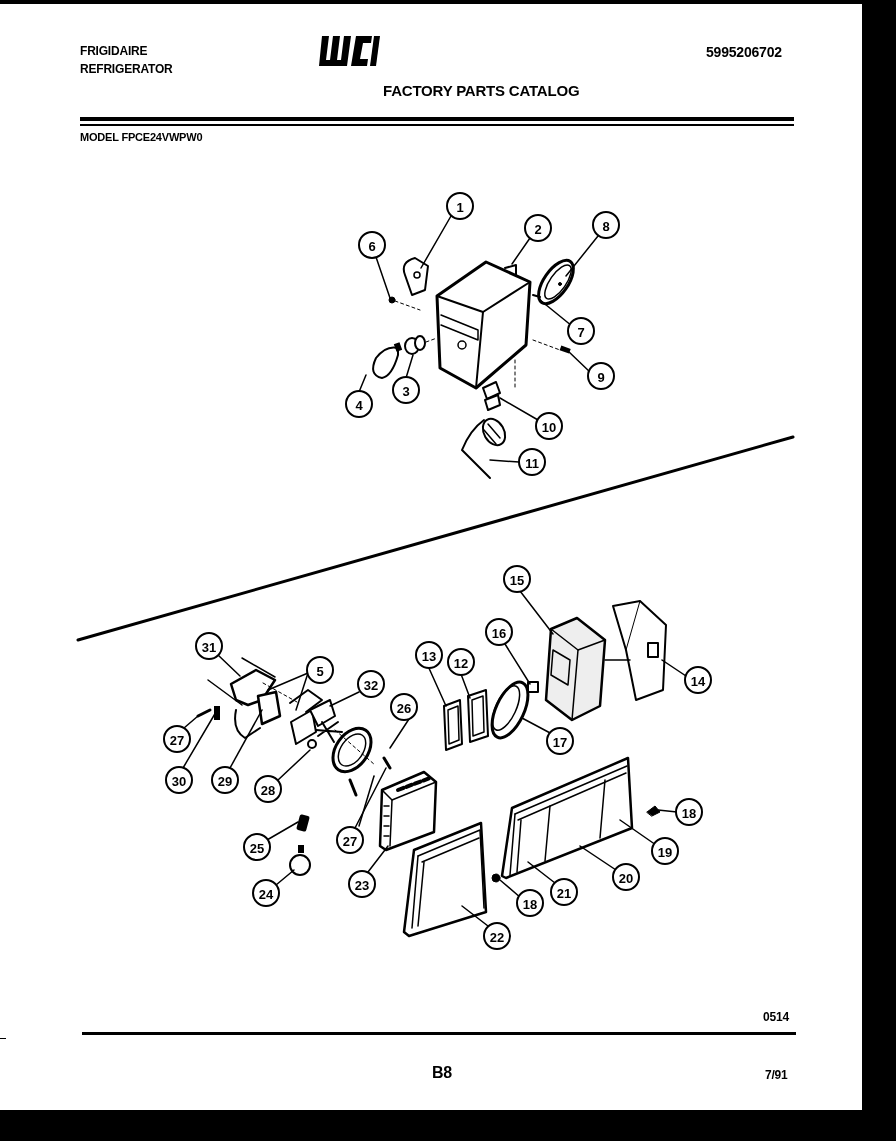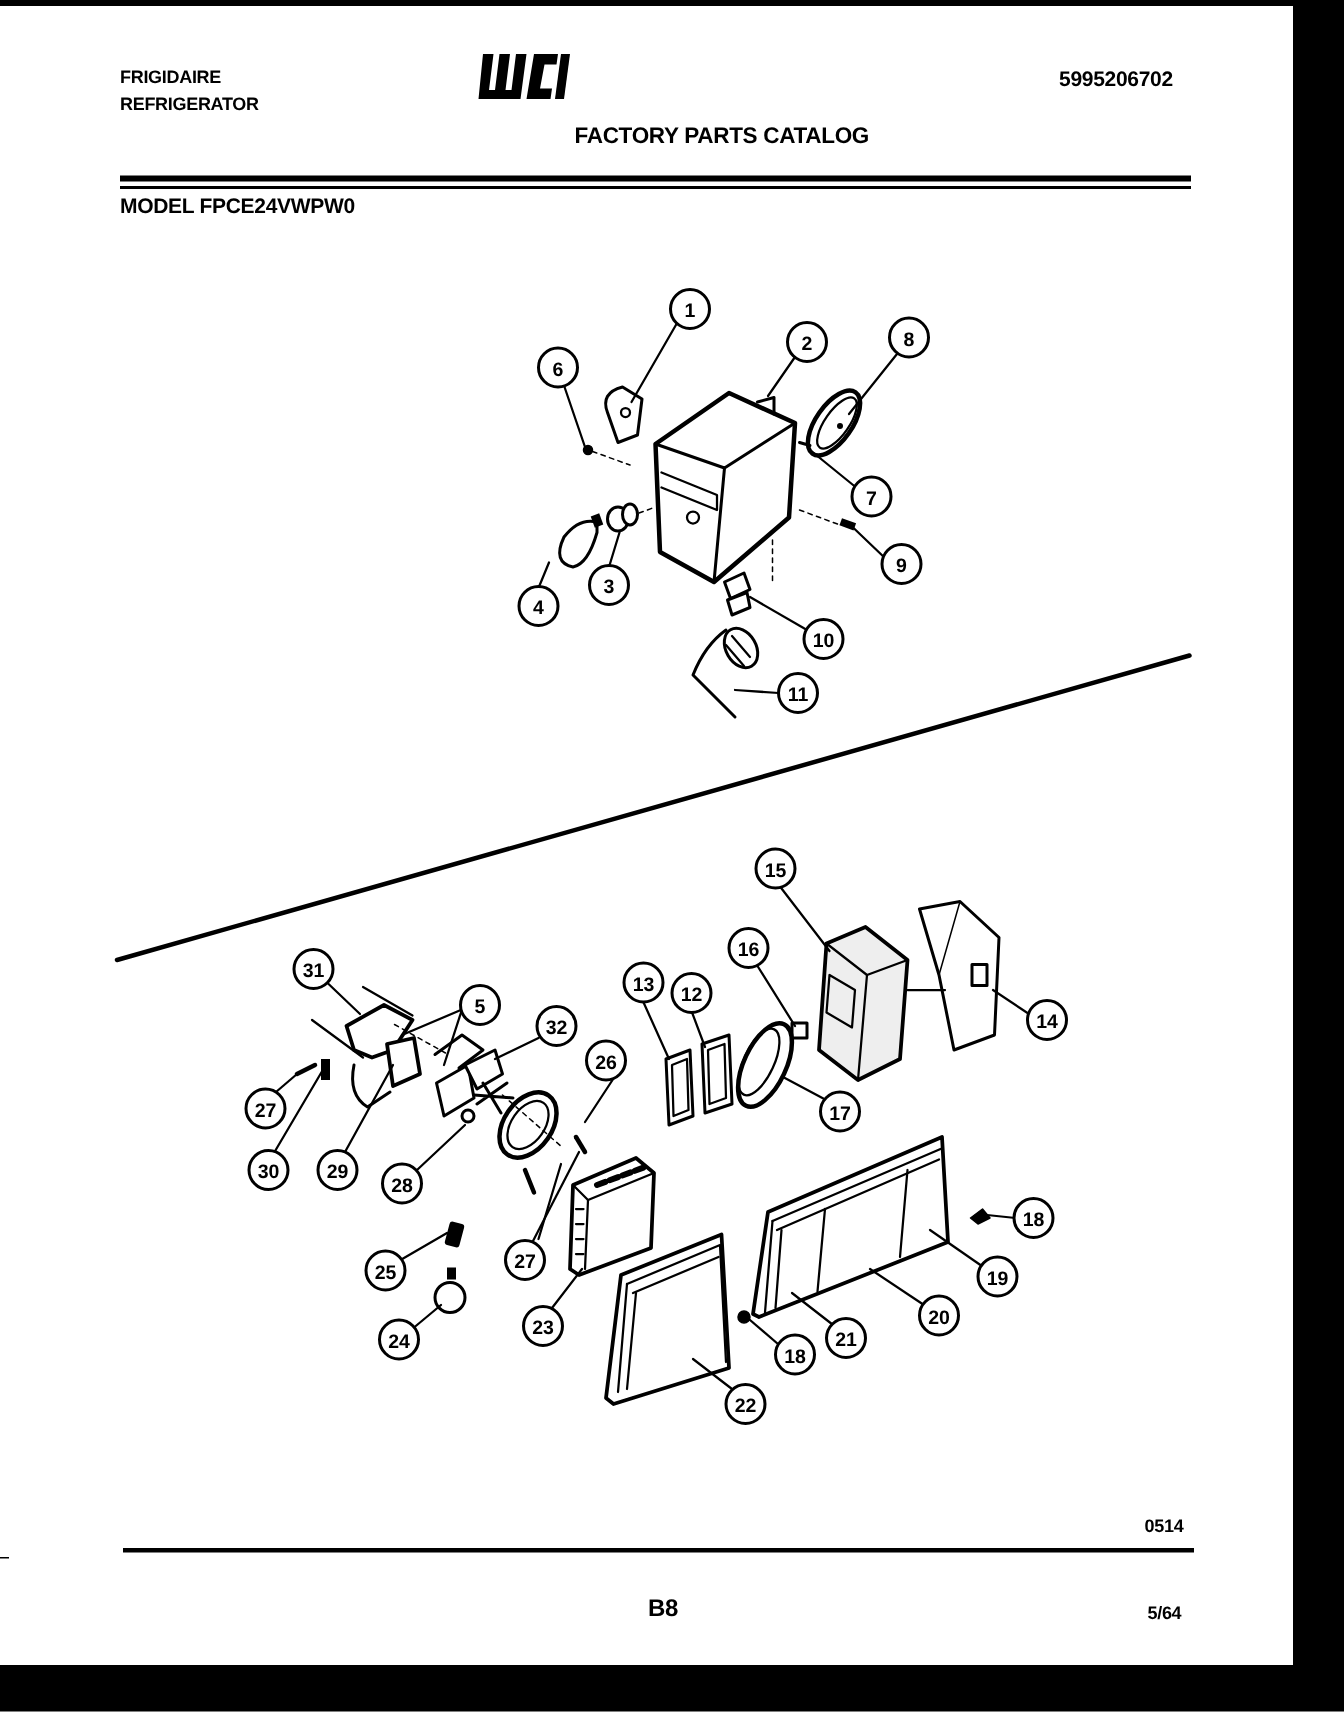--- a/index.html
+++ b/index.html
@@ -17,21 +17,21 @@
     letter-spacing: -0.2px; line-height: 18px; white-space: nowrap;
   }
   .brand { left: 80px; top: 42px; }
   .brand span { display: block; }
   .catalog { left: 383px; top: 42px; font-size: 15px; margin-top: 40px; }
   .partno { left: 706px; top: 43px; font-size: 14px; }
   .logo {
     position: absolute; left: 316px; top: 34px; width: 64px; height: 34px;
   }
   .rule-thick { position: absolute; left: 80px; width: 714px; background: #000; }
-  .model { left: 80px; top: 128px; font-size: 14px; text-align: center; }
+  .model { left: 80px; top: 128px; font-size: 11px; text-align: center; }
   .diagram { position: absolute; left: 0; top: 0; width: 862px; height: 1106px; }
   .callout-text {
     font-family: "Liberation Sans", "DejaVu Sans", sans-serif;
     font-weight: bold; font-size: 13px; text-anchor: middle;
     dominant-baseline: central; fill: #000;
   }
   .code { left: 763px; top: 1008px; font-size: 12px; }
   .pageno { left: 432px; top: 1064px; font-size: 16px; text-align: right; }
   .date { left: 765px; top: 1066px; font-size: 12px; }
   .left-tick { position:absolute; left:0; top:1038px; width:6px; height:1px; background:#000; }
@@ -368,14 +368,14 @@
       <g>
         <circle cx="371" cy="684" r="13" fill="#fff" stroke="#000" stroke-width="2"></circle>
         <text x="371" y="685" class="callout-text">32</text>
       </g>
     </g>
 </svg>
 
 <div class="hdr-text code">0514</div>
 <div class="rule-thick" style="top:1032px;height:3px;left:82px;width:714px;"></div>
 <div class="hdr-text pageno">B8</div>
-<div class="hdr-text date">5/64</div>
+<div class="hdr-text date">7/91</div>
 <div class="left-tick"></div>
 
 </body></html>

